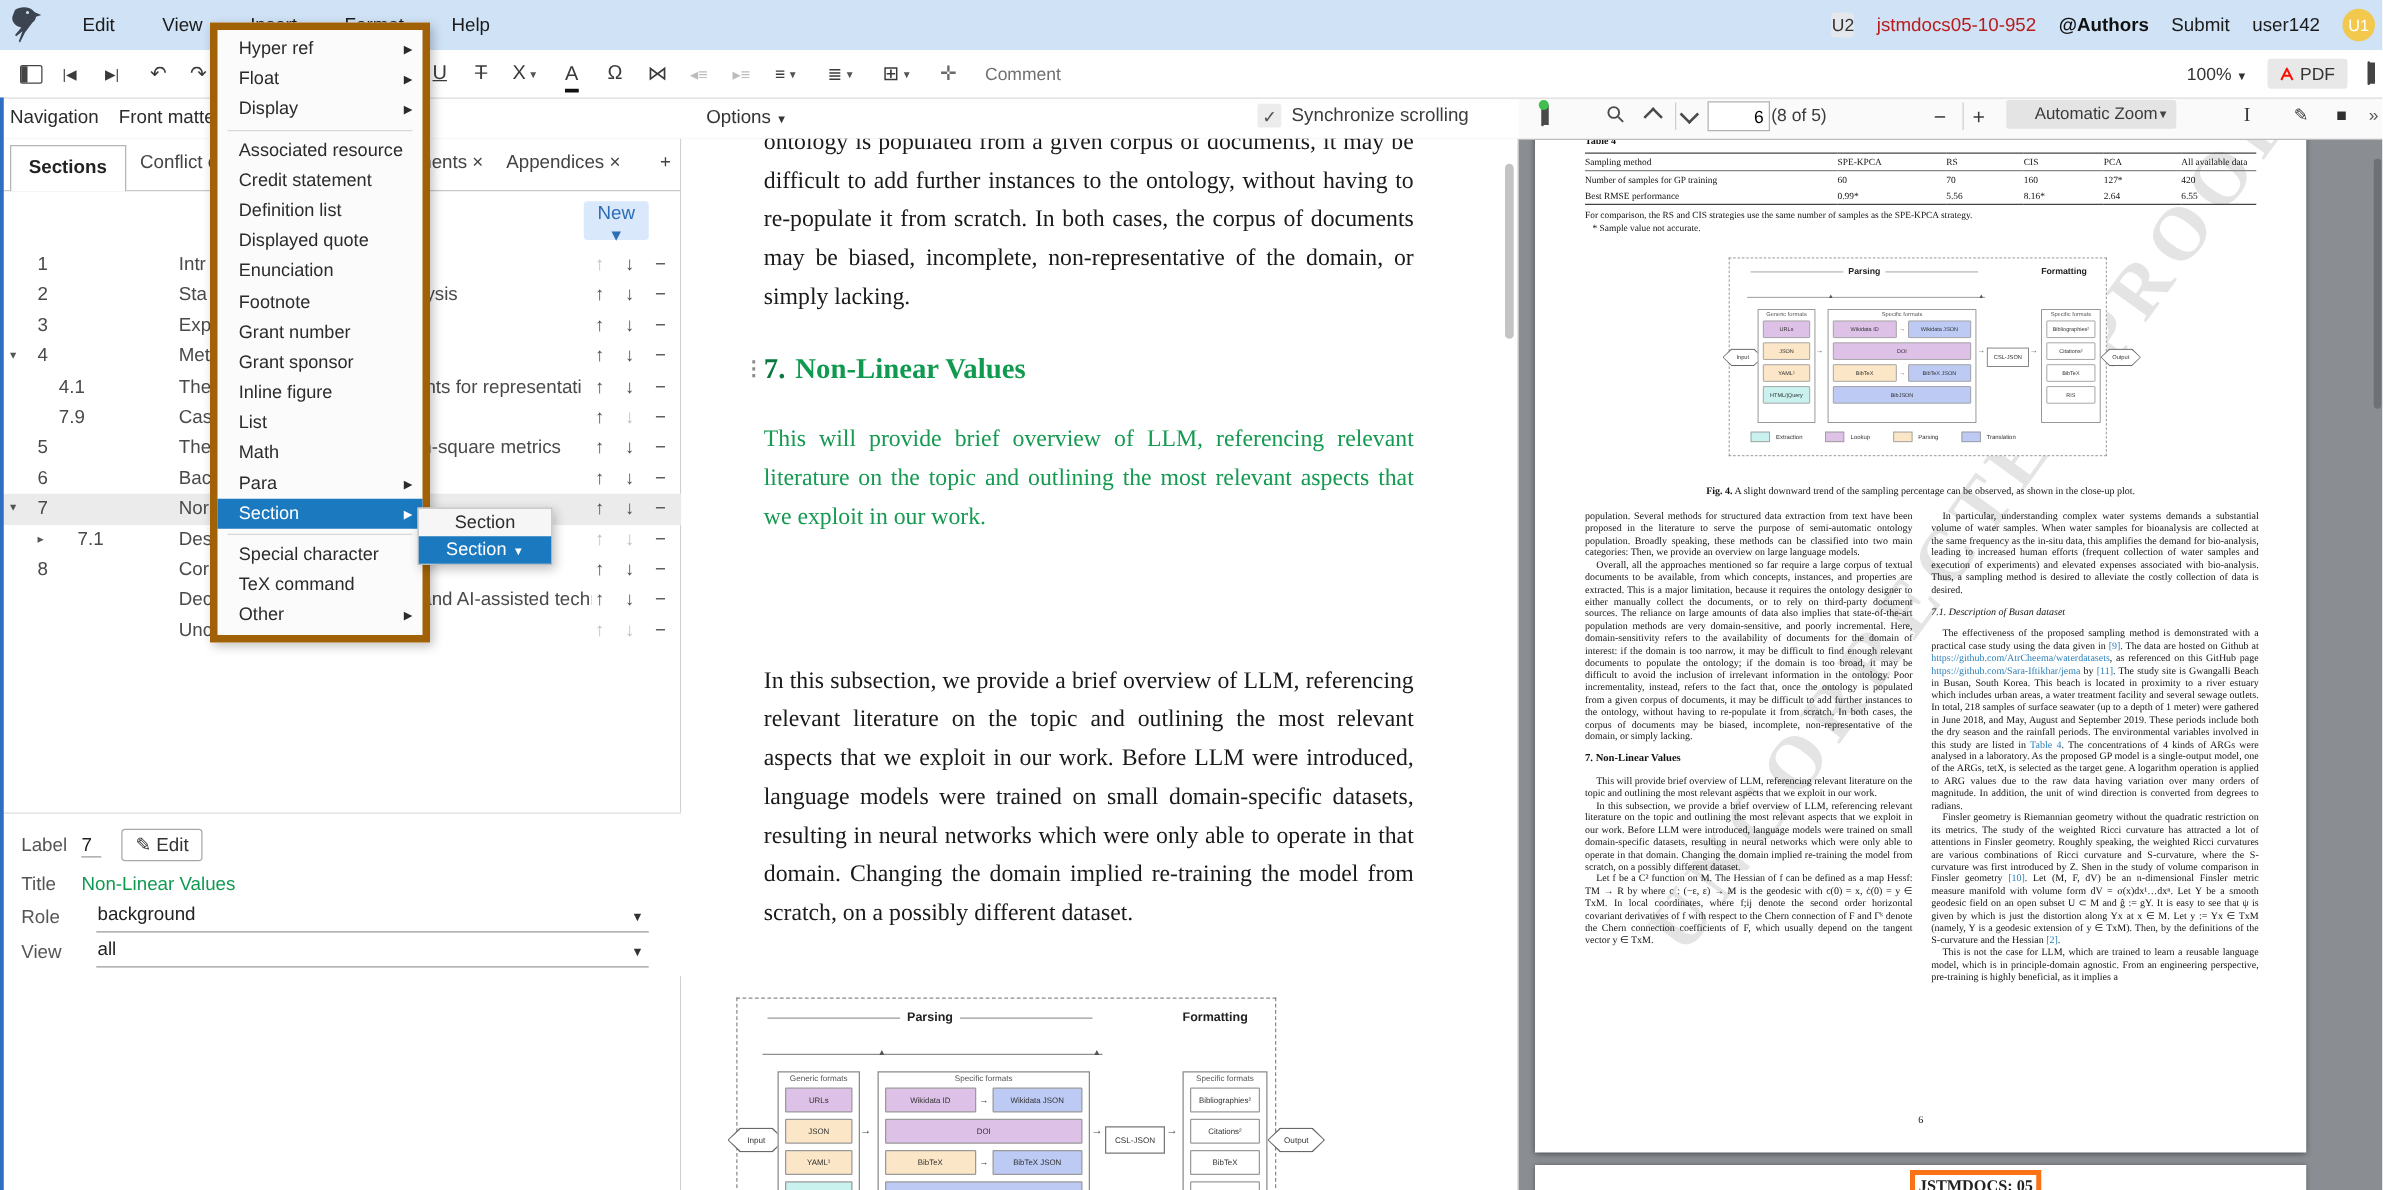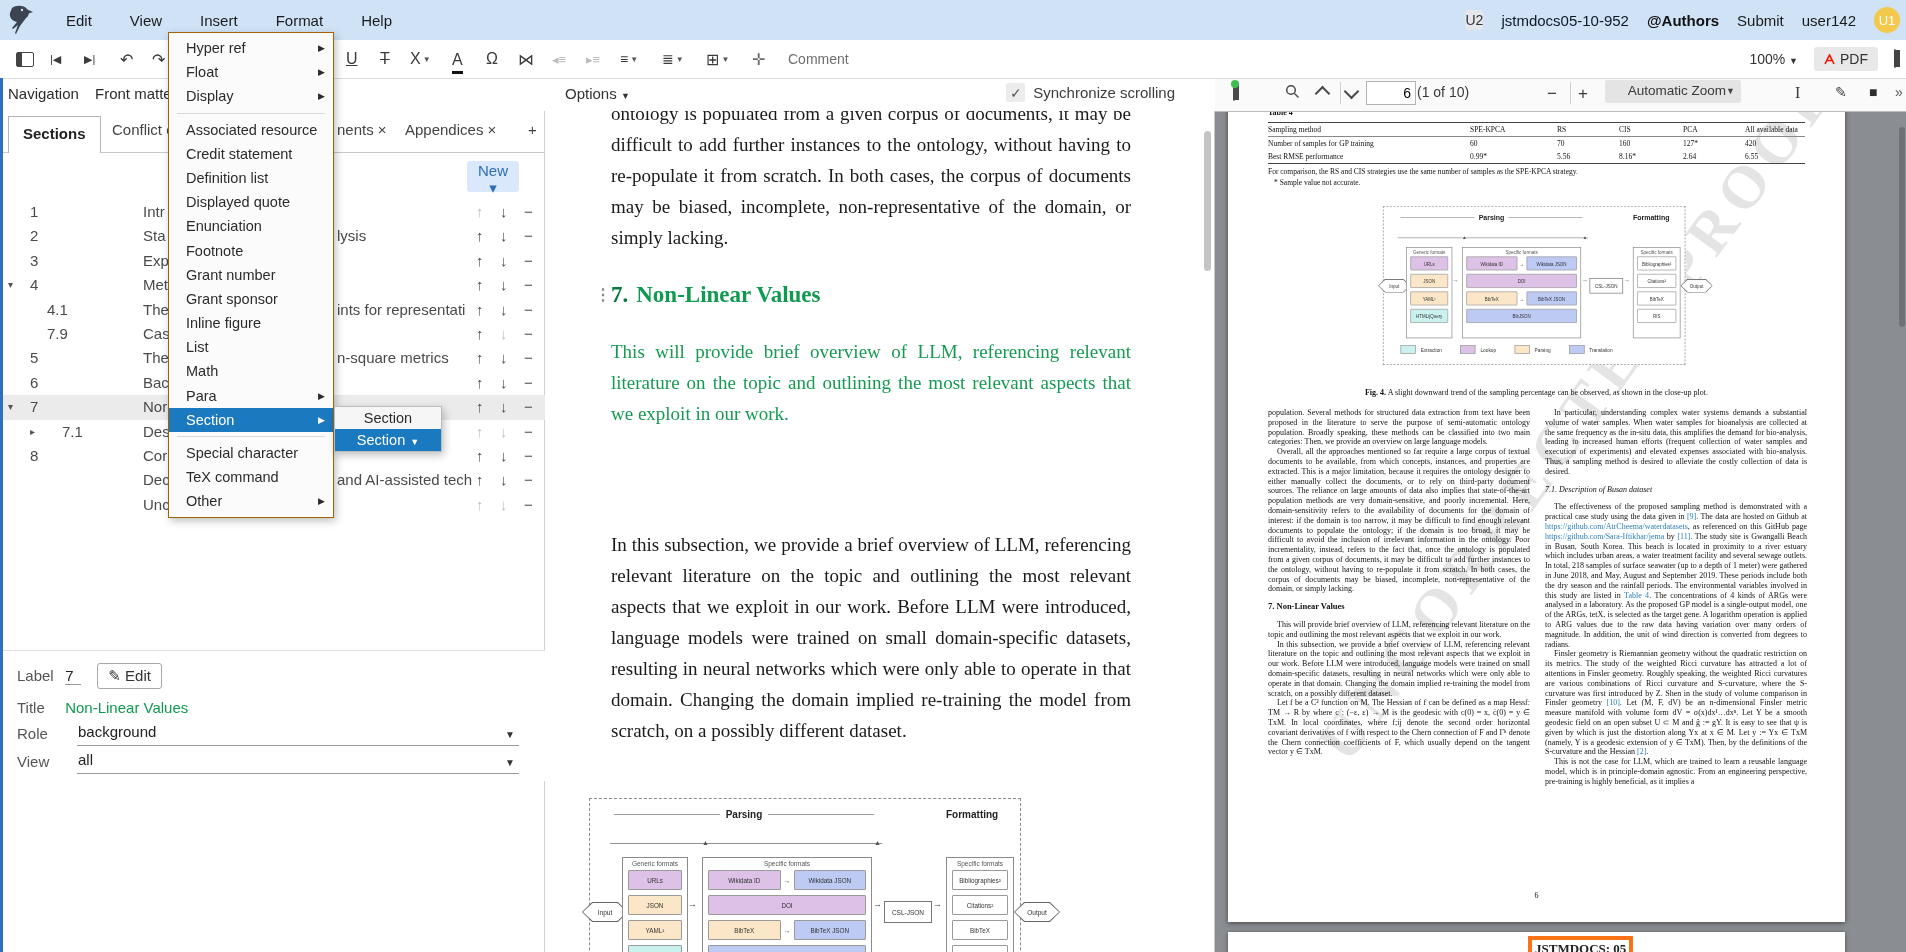--- a/index.html
+++ b/index.html
@@ -5,21 +5,21 @@
   html,body{margin:0;padding:0;}
   body{width:1906px;height:952px;position:relative;overflow:hidden;background:#fff;
        font-family:"Liberation Sans",sans-serif;color:#222;}
   
   #menubar{position:absolute;left:0;top:0;width:1906px;height:40px;background:#cfe2f6;
            display:flex;align-items:center;z-index:5;}
   #logo{width:40px;height:34px;margin:2px 8px 0 6px;}
   .mtop{font-size:15px;color:#1b1b1b;padding:0 12px;margin-right:14px;cursor:default;}
   #mb-right{margin-left:auto;display:flex;align-items:center;gap:18px;padding-right:6px;}
   .badge-sq{background:#e4e8ec;border-radius:3px;padding:2px 0;font-size:14px;color:#333;}
-  .docname{font-size:15px;color:#0f172a;}
+  .docname{font-size:15px;color:#b91c1c;}
   .authors{font-size:15px;font-weight:bold;color:#111;}
   .submit{font-size:15px;color:#1b1b1b;}
   .uname{font-size:15px;color:#1b1b1b;}
   .badge-circ{width:26px;height:26px;border-radius:50%;background:#f2c94c;color:#fff;
               font-size:13px;display:flex;align-items:center;justify-content:center;}
   
   #toolbar{position:absolute;left:0;top:40px;width:1906px;height:38px;background:#fff;
            border-bottom:1px solid #dcdcdc;z-index:4;}
   .tbi{position:absolute;top:47px;height:24px;font-size:16px;color:#3a3a3a;display:flex;
        align-items:center;justify-content:center;top:7px;}
@@ -132,22 +132,22 @@
   .pcol h4{font-size:8.5px;margin:8px 0 8px 0;}
   .pcol h5{font-size:8px;font-style:italic;font-weight:normal;margin:8px 0 8px 0;}
   .plink{color:#2c7fb8;}
   #pgnum{position:absolute;left:0;right:0;bottom:22px;text-align:center;font-size:8px;}
   #pdf-page2{position:absolute;left:13px;top:820px;width:617px;height:22px;background:#fff;
              box-shadow:0 1px 4px rgba(0,0,0,.5);}
   #jid-box{position:absolute;left:300px;top:4px;border:4px solid #f97316;font-size:13px;font-weight:bold;
            padding:1px 3px;font-family:"Liberation Serif",serif;}
   #pdf-scroll{position:absolute;right:1px;top:15px;width:6px;height:200px;background:#6e7control;background:#6e7276;border-radius:3px;}
   
-  #insert-menu{position:absolute;left:168px;top:32px;width:164px;background:#fbfbfb;
-               border:1px solid #a16207;box-shadow:2px 3px 8px rgba(0,0,0,.25);z-index:50;padding:3px 0;}
+  #insert-menu{position:absolute;left:168px;top:18px;width:164px;background:#fbfbfb;
+               border:6px solid #a16207;box-shadow:2px 3px 8px rgba(0,0,0,.25);z-index:50;padding:3px 0;}
   .mi{position:relative;height:24.2px;line-height:24.2px;font-size:14.5px;color:#2b2b2b;padding-left:17px;}
   .mi .sub{position:absolute;right:8px;font-size:9px;top:0;}
   .mi.hl{background:#1b79c0;color:#fff;}
   .msep{height:1px;background:#d8d8d8;margin:4px 8px;}
   #insert-submenu{position:absolute;left:334px;top:406px;width:106px;background:#f6f6f6;
                   border:1px solid #bdbdbd;box-shadow:2px 3px 8px rgba(0,0,0,.25);z-index:51;}
   .smi{height:22px;line-height:22px;font-size:14.5px;color:#2b2b2b;text-align:center;}
   .smi.hl{background:#1b79c0;color:#fff;}
   .smi .car{font-size:9px;margin-left:5px;}
   
@@ -259,21 +259,21 @@
     <span class="ptb" style="left:18px;"><span class="sidebar-ic"></span><span class="gdot"></span></span>
     <span class="ptb" style="left:70px;">
       <svg width="15" height="15" viewBox="0 0 15 15">
           <circle cx="6" cy="6" r="4.3" fill="none" stroke="#4a4a4a" stroke-width="1.5"></circle>
           <line x1="9.5" y1="9.5" x2="13.5" y2="13.5" stroke="#4a4a4a" stroke-width="1.5"></line>
         </svg></span>
     <span class="ptb" style="left:102px;"><span class="chev up"></span></span>
     <span class="vdiv" style="left:125px;"></span>
     <span class="ptb" style="left:131px;"><span class="chev down"></span></span>
     <input id="page-input" value="6" style="">
-    <span class="ptb" style="left:202px;">(1 of 10)</span>
+    <span class="ptb" style="left:202px;">(8 of 5)</span>
     <span class="ptb" style="left:332px;font-size:17px;">−</span>
     <span class="vdiv" style="left:355px;"></span>
     <span class="ptb" style="left:363px;font-size:17px;">+</span>
     <span id="zoom-select"><span>Automatic Zoom</span><span class="car">▼</span></span>
     <span class="ptb" style="left:580px;font-family:'Liberation Serif',serif;font-size:16px;">I</span>
     <span class="ptb" style="left:620px;">✎</span>
     <span class="ptb" style="left:654px;color:#2f2f2f;">■</span>
     <span class="ptb" style="left:680px;color:#555;">»</span>
   </div>
 </div>

